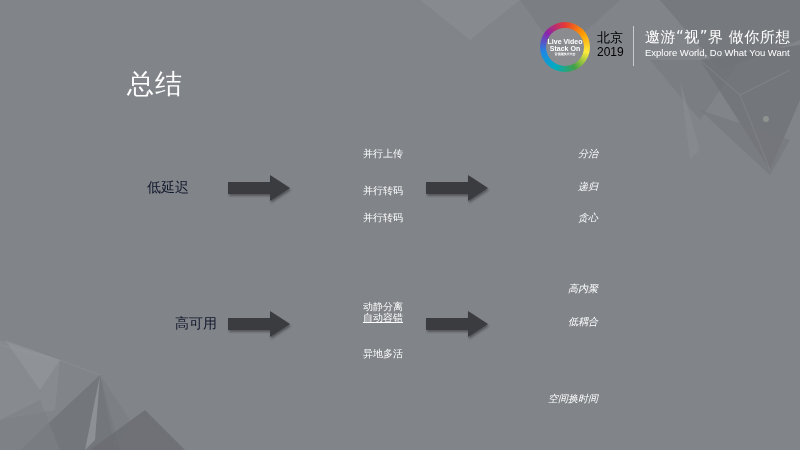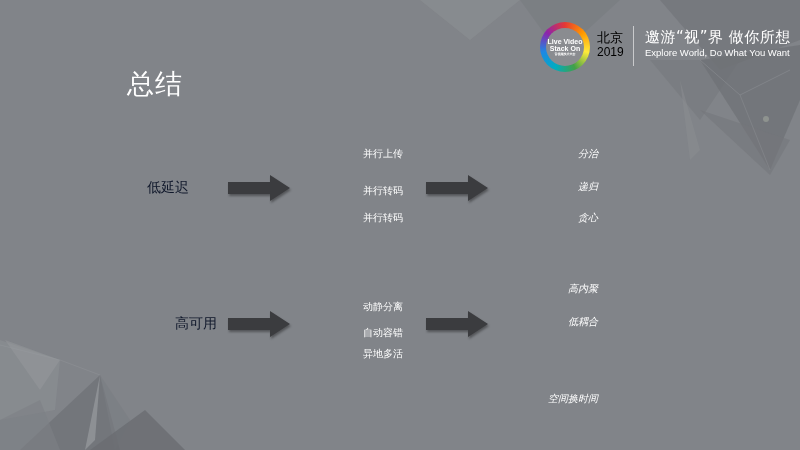--- a/index.html
+++ b/index.html
@@ -209,21 +209,21 @@
 </div>
 
 <div class="group" style="top:0;">
   <div class="group-label" style="top:315px;margin-left:28px;">高可用</div>
   <div class="arrow" style="left:226px; top:311px;">
     <svg width="66" height="26" viewBox="0 0 66 26">
       <polygon points="2,7 44,7 44,0 64,13 44,26 44,19 2,19" fill="#3b3c3f"></polygon>
     </svg>
   </div>
   <div class="item col1" style="top:268px;margin-top:32px;">动静分离</div>
-  <div class="item col1" style="top:326px;">自动容错</div>
+  <div class="item col1" style="top:311px;text-decoration:underline;">自动容错</div>
   <div class="item col1" style="top:347px;">异地多活</div>
   <div class="arrow" style="left:424px; top:311px;">
     <svg width="66" height="26" viewBox="0 0 66 26">
       <polygon points="2,7 44,7 44,0 64,13 44,26 44,19 2,19" fill="#3b3c3f"></polygon>
     </svg>
   </div>
   <div class="item col2" style="top:282px;">高内聚</div>
   <div class="item col2" style="top:315px;">低耦合</div>
   <div class="item col2" style="top:347px;margin-top:45px;">空间换时间</div>
 </div>

